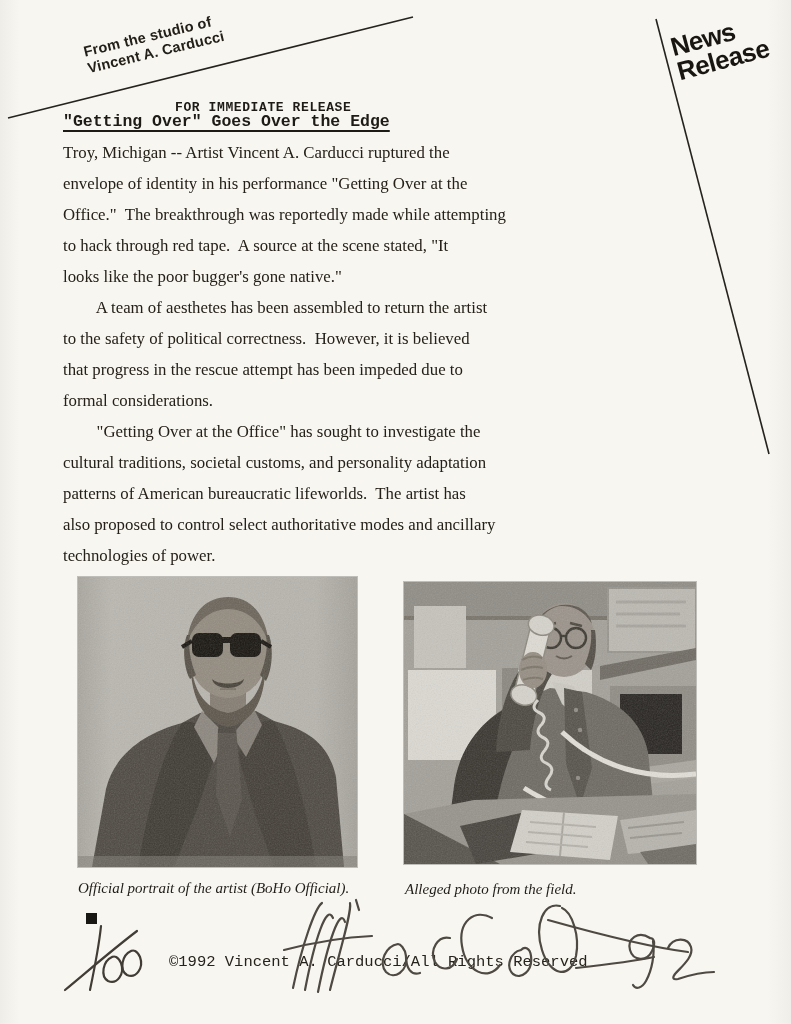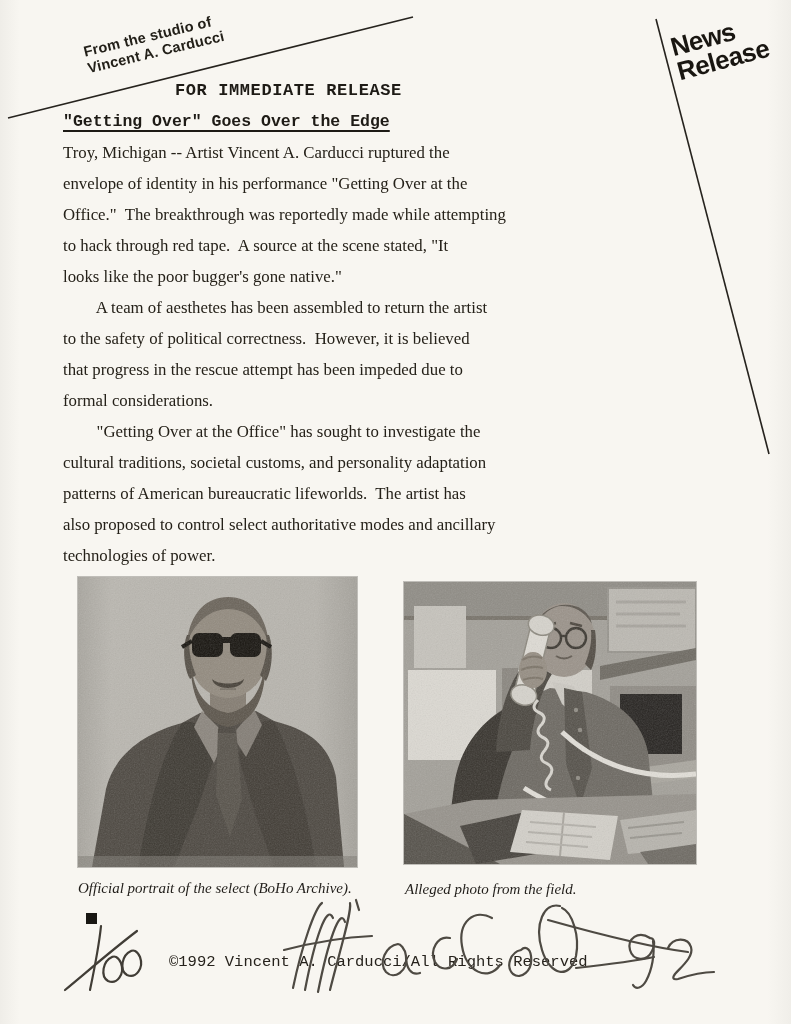--- a/index.html
+++ b/index.html
@@ -22,23 +22,23 @@
     font-weight:bold; font-size:14.5px; line-height:17px;
     letter-spacing:.2px; color:#232019; white-space:nowrap;
   }
   .masthead {
     position:absolute; left:668px; top:36px;
     transform:rotate(-15deg); transform-origin:left top;
     font-weight:bold; font-size:26px; line-height:25px;
     letter-spacing:-.6px; color:#191611; white-space:nowrap;
   }
   .release-line {
-    position:absolute; left:175px; top:81px;
+    position:absolute; left:175px; top:100px;
     font-family:"Liberation Mono", monospace; font-weight:bold;
-    font-size:17px; letter-spacing:.6px; color:#1e1b16; white-space:nowrap;
+    font-size:13px; letter-spacing:.6px; color:#1e1b16; white-space:nowrap;
   }
   .headline {
     position:absolute; left:63px; top:112px;
     font-family:"Liberation Mono", monospace; font-weight:bold;
     font-size:16.5px; color:#1e1b16; white-space:nowrap;
     text-decoration:underline; text-underline-offset:4px; text-decoration-thickness:1.5px;
   }
   .body-text {
     position:absolute; left:63px; top:137px;
     font-family:Liberation Serif, serif;
@@ -134,21 +134,21 @@
       <path d="M114,64 L104,70" stroke="#16130e" stroke-width="4" fill="none"></path>
       <path d="M183,64 L193,70" stroke="#16130e" stroke-width="4" fill="none"></path>
 
       <path d="M113,82 C114,112 126,132 150,136 C174,132 186,110 187,82 C189,116 178,146 150,150 C123,146 111,114 113,82 Z" fill="#5b544a"></path>
       <path d="M134,102 C140,108 160,108 166,102 C164,114 136,114 134,102 Z" fill="#453f36"></path>
       <path d="M142,112 L158,112" stroke="#7a7368" stroke-width="2"></path>
 
       <rect x="0" y="279" width="279" height="11" fill="#7d7a73" opacity="0.55"></rect>
       <rect width="279" height="290" filter="url(#grainL)"></rect>
     </svg>
-    <figcaption>Official portrait of the select (BoHo Archive).</figcaption>
+    <figcaption>Official portrait of the artist (BoHo Official).</figcaption>
   </figure>
 
   <figure class="fig-right">
     <svg class="photo" width="292" height="282" viewBox="0 0 292 282" role="img" aria-label="Alleged photo from the field.">
       <defs>
         <filter id="grainR" x="0" y="0" width="100%" height="100%">
           <feTurbulence type="fractalNoise" baseFrequency="0.8" numOctaves="2" stitchTiles="stitch"></feTurbulence>
           <feColorMatrix type="saturate" values="0"></feColorMatrix>
           <feComponentTransfer>
               <feFuncA type="linear" slope="0.22" intercept="0"></feFuncA>

